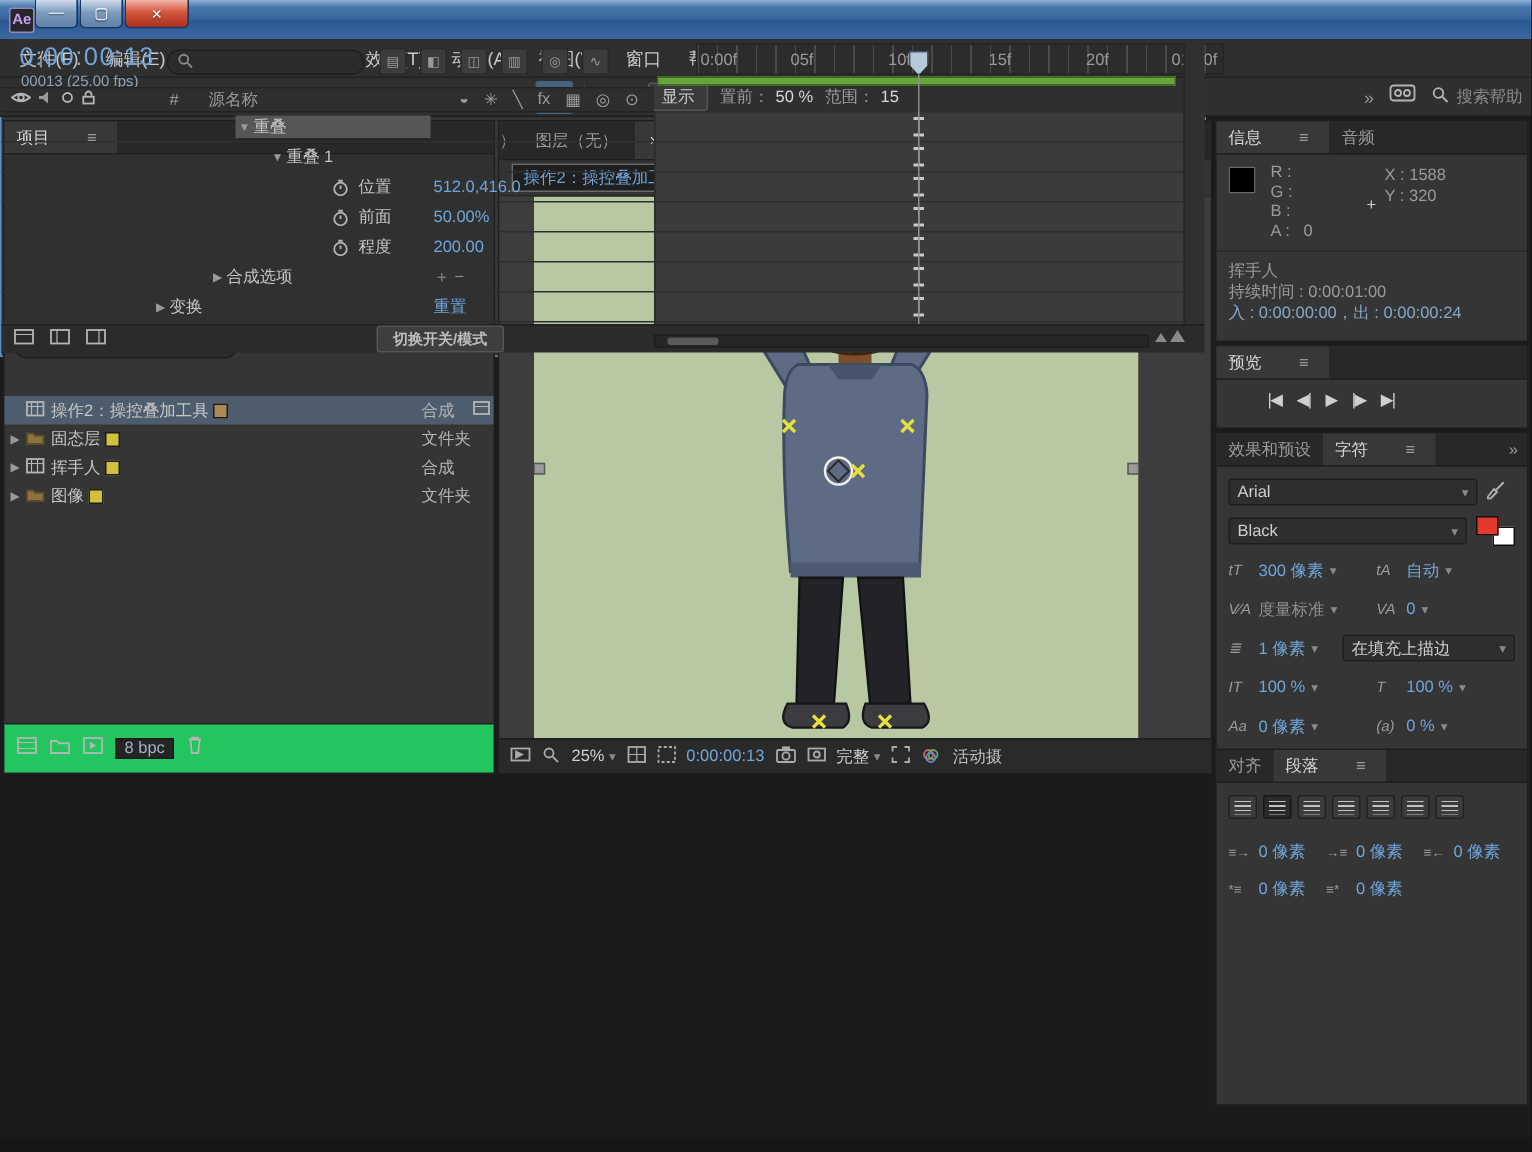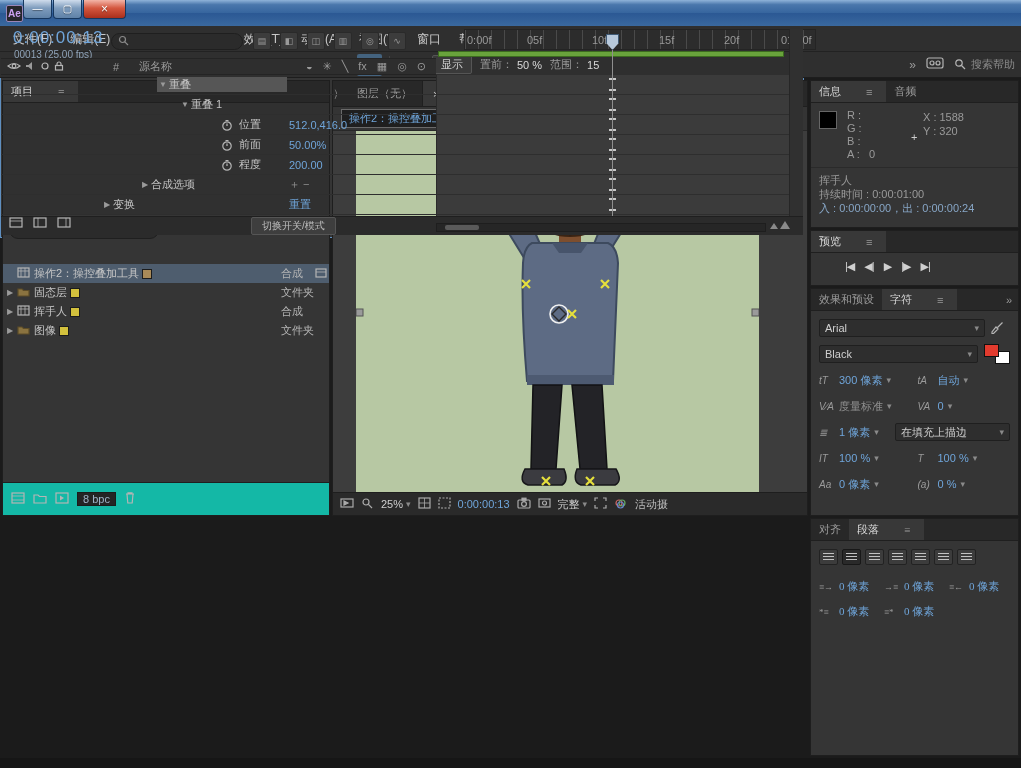--- a/index.html
+++ b/index.html
@@ -61,21 +61,21 @@
     border:1px solid #1f1f1f; border-radius:9px; display:flex; align-items:center; padding:0 6px; gap:4px; }
   .proj-colhead { position:absolute; left:0; top:164px; width:100%; height:18px; background:#2b2b2b;
     border-top:1px solid #1f1f1f; border-bottom:1px solid #1f1f1f; color:#9a9a9a; font-size:11px;
     display:flex; align-items:center; }
   .prow { position:absolute; left:0; width:100%; height:19px; display:flex; align-items:center;
     font-size:11px; color:#c6c6c6; }
   .prow.sel { background:#4e5d6e; }
   .prow .tw { width:14px; text-align:center; color:#9a9a9a; font-size:8px; }
   .chip { width:10px; height:10px; border:1px solid #1c1c1c; margin:0 3px; }
   .ptype { position:absolute; left:278px; color:#b5b5b5; }
-  .proj-bottom { position:absolute; left:0; bottom:0; width:100%; height:22px; background:#14b8a6;
+  .proj-bottom { position:absolute; left:0; bottom:0; width:100%; height:22px; background:#22c55e;
     border-top:1px solid #1f1f1f; display:flex; align-items:center; gap:8px; padding:16px 8px; }
   .bpc { color:#9fb3c8; font-size:11px; background:#242424; border:1px solid #1b1b1b; padding:0 5px; }
 
   
   .viewer { left:332px; top:80px; width:476px; height:436px; }
   .vtabs { height:26px; background:#282828; display:flex; align-items:stretch; font-size:11px; color:#9b9b9b;
     border-bottom:1px solid #1f1f1f; }
   .vtab-frag { width:14px; display:flex; align-items:center; overflow:hidden; color:#8b8b8b; }
   .vtab { padding:0 10px; display:flex; align-items:center; gap:5px; border-right:1px solid #1f1f1f; }
   .vtab.active { background:#383838; color:#cfcfcf; }
@@ -97,21 +97,21 @@
   .transport { display:flex; gap:10px; align-items:center; padding:7px 0 0 34px; }
   .tbtn { color:#cfcfcf; font-size:11px; letter-spacing:-1px; }
   .character { left:810px; top:288px; width:209px; height:228px; }
   .char-body { padding:7px 8px; display:flex; flex-direction:column; gap:6px; font-size:11px; }
   .crow { display:flex; align-items:center; gap:6px; height:20px; }
   .dd { flex:1; display:flex; align-items:center; justify-content:space-between; background:#2e2e2e;
     border:1px solid #1f1f1f; border-radius:2px; padding:0 5px; height:18px; color:#cfcfcf; }
   .cell { flex:1; display:flex; align-items:center; gap:4px; }
   .cicon { color:#9a9a9a; font-size:10px; font-style:italic; min-width:16px; }
   .ddarrow { color:#8a8a8a; font-size:9px; }
-  .paragraph { left:810px; top:518px; width:209px; height:238px;font-family:Liberation Serif, serif; }
+  .paragraph { left:810px; top:499px; width:209px; height:238px; }
   .para-body { padding:8px; font-size:11px; }
   .alignrow { display:flex; gap:4px; }
   .albtn { width:19px; height:16px; border:1px solid #222; background:#3c3c3c; display:flex;
     align-items:center; justify-content:center; border-radius:2px; }
   .albtn.active { background:#2a2a2a; border-color:#181818; }
   .bars { width:11px; height:9px; background:repeating-linear-gradient(180deg,#c2c2c2 0 1px,transparent 1px 3px); }
   .indents { display:grid; grid-template-columns:1fr 1fr 1fr; gap:10px 4px; margin-top:14px; }
   .ind { display:flex; align-items:center; gap:4px; color:#bdbdbd; }
   .ind .cicon { font-style:normal; font-size:9px; }
 
@@ -146,21 +146,21 @@
   .selbox { background:#565656; display:flex; align-items:center; padding-right:96px; }
   .stopwatch { margin-right:6px; display:inline-flex; }
   .playline { position:absolute; left:611px; top:26px; width:1px; height:166px; background:#8f8f8f; }
   .playhead { position:absolute; left:605px; top:10px; width:13px; height:16px; background:#b8c9dc;
     border:1px solid #405a75; clip-path:polygon(0 0,100% 0,100% 55%,50% 100%,0 55%); }
   .kf-layer { position:absolute; left:0; top:51px; width:788px; height:141px; pointer-events:none; }
   .kf { position:absolute; left:608px; width:7px; height:13px; border-top:2px solid #c9c9c9;
     border-bottom:2px solid #c9c9c9; }
   .kf::before { content:""; position:absolute; left:3px; top:0; bottom:0; width:1px; background:#c9c9c9; }
   .tl-footer { position:absolute; left:0; bottom:0; width:100%; height:19px; background:#2b2b2b;
-    border-top:1px solid #1f1f1f; display:flex; padding:0 8px; gap:10px; }
+    border-top:1px solid #1f1f1f; display:flex; align-items:center; padding:0 8px; gap:10px;font-weight:bold; }
   .toggle-btn { border:1px solid #555; background:#3e3e3e; color:#bdbdbd; font-size:10px; padding:1px 10px;
     border-radius:2px; margin-left:170px; }
   .tl-scroll { position:absolute; left:435px; bottom:3px; width:330px; height:9px; background:#262626;
     border:1px solid #1e1e1e; }
   .tl-thumb { position:absolute; left:8px; top:1px; width:34px; height:5px; background:#5a5a5a; border-radius:2px; }
   .tl-strip { position:absolute; right:0; top:5px; width:14px; height:188px; background:#303030;
     border-left:1px solid #262626; }
 
   .bottom-strip { position:absolute; left:0; top:758px; width:1021px; height:10px; background:#161616; }
   .micon svg { stroke:#b5b5b5; fill:none; stroke-width:1.2; }

